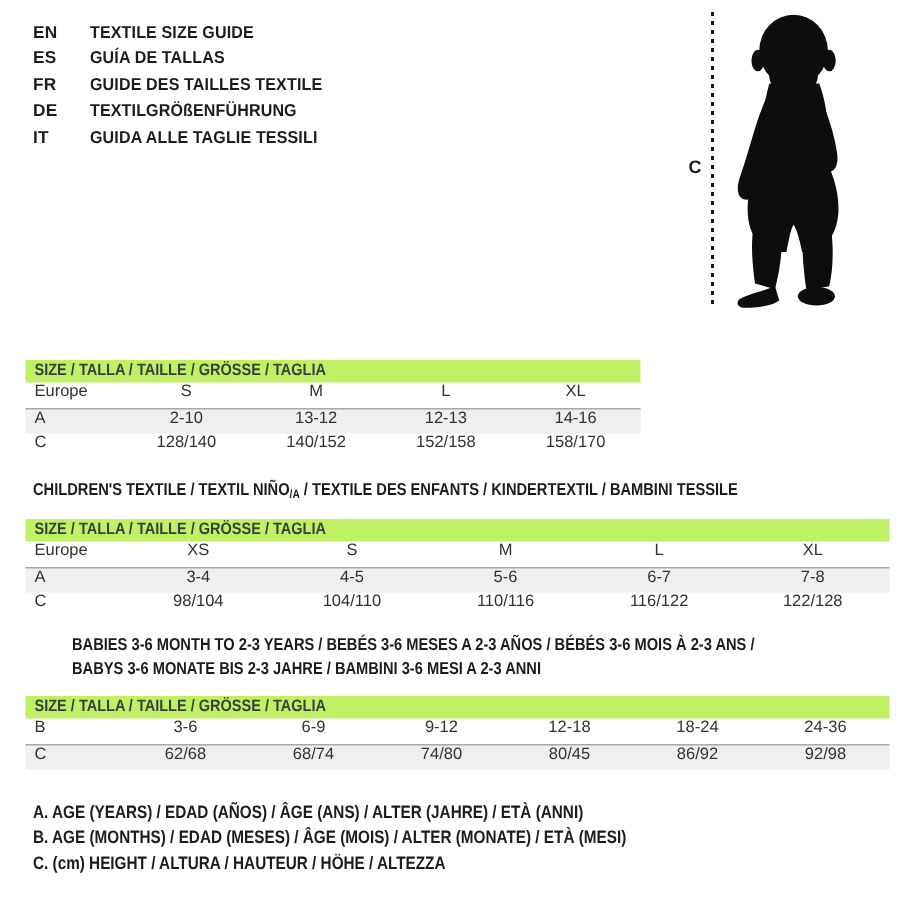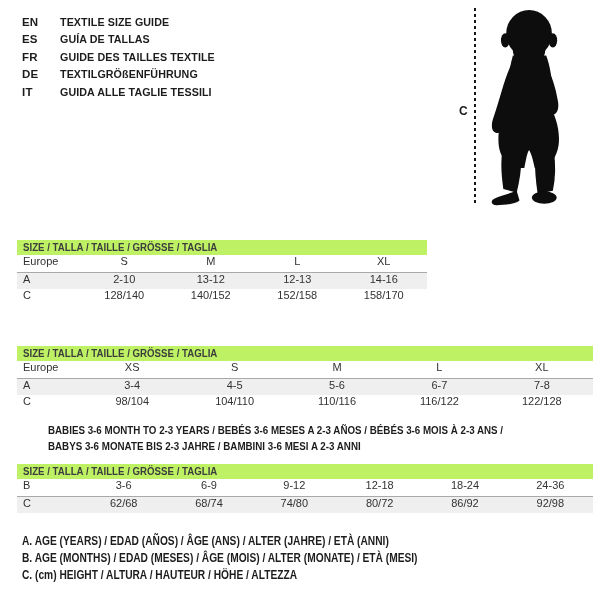--- a/index.html
+++ b/index.html
@@ -112,20 +112,21 @@
         <div class="trow">
           <div class="tlabel">C</div>
           <div class="tcell">128/140</div>
           <div class="tcell">140/152</div>
           <div class="tcell">152/158</div>
           <div class="tcell">158/170</div>
         </div>
       </div>
   </div>
 
+  <h2 class="tbl-title t2"><span class="squeeze"><span>CHILDREN'S TEXTILE / TEXTIL NIÑO</span><span class="subscript">/A</span><span> / TEXTILE DES ENFANTS / KINDERTEXTIL / BAMBINI TESSILE</span></span></h2>
   <div class="table t2tab">
     <div class="bar"><span class="bar-text">SIZE / TALLA / TAILLE / GRÖSSE / TAGLIA</span></div>
     <div class="rows">
         <div class="trow">
           <div class="tlabel">Europe</div>
           <div class="tcell">XS</div>
           <div class="tcell">S</div>
           <div class="tcell">M</div>
           <div class="tcell">L</div>
           <div class="tcell">XL</div>
@@ -163,21 +164,21 @@
           <div class="tcell">9-12</div>
           <div class="tcell">12-18</div>
           <div class="tcell">18-24</div>
           <div class="tcell">24-36</div>
         </div>
         <div class="trow">
           <div class="tlabel">C</div>
           <div class="tcell">62/68</div>
           <div class="tcell">68/74</div>
           <div class="tcell">74/80</div>
-          <div class="tcell">80/72</div>
+          <div class="tcell">80/45</div>
           <div class="tcell">86/92</div>
           <div class="tcell">92/98</div>
         </div>
       </div>
   </div>
 
   <div class="legend">
     <div class="legend-line"><span class="squeeze">A. AGE (YEARS) / EDAD (AÑOS) / ÂGE (ANS) / ALTER (JAHRE) / ETÀ (ANNI)</span></div>
     <div class="legend-line"><span class="squeeze">B. AGE (MONTHS) / EDAD (MESES) / ÂGE (MOIS) / ALTER (MONATE) / ETÀ (MESI)</span></div>
     <div class="legend-line"><span class="squeeze">C. (cm) HEIGHT / ALTURA / HAUTEUR / HÖHE / ALTEZZA</span></div>

